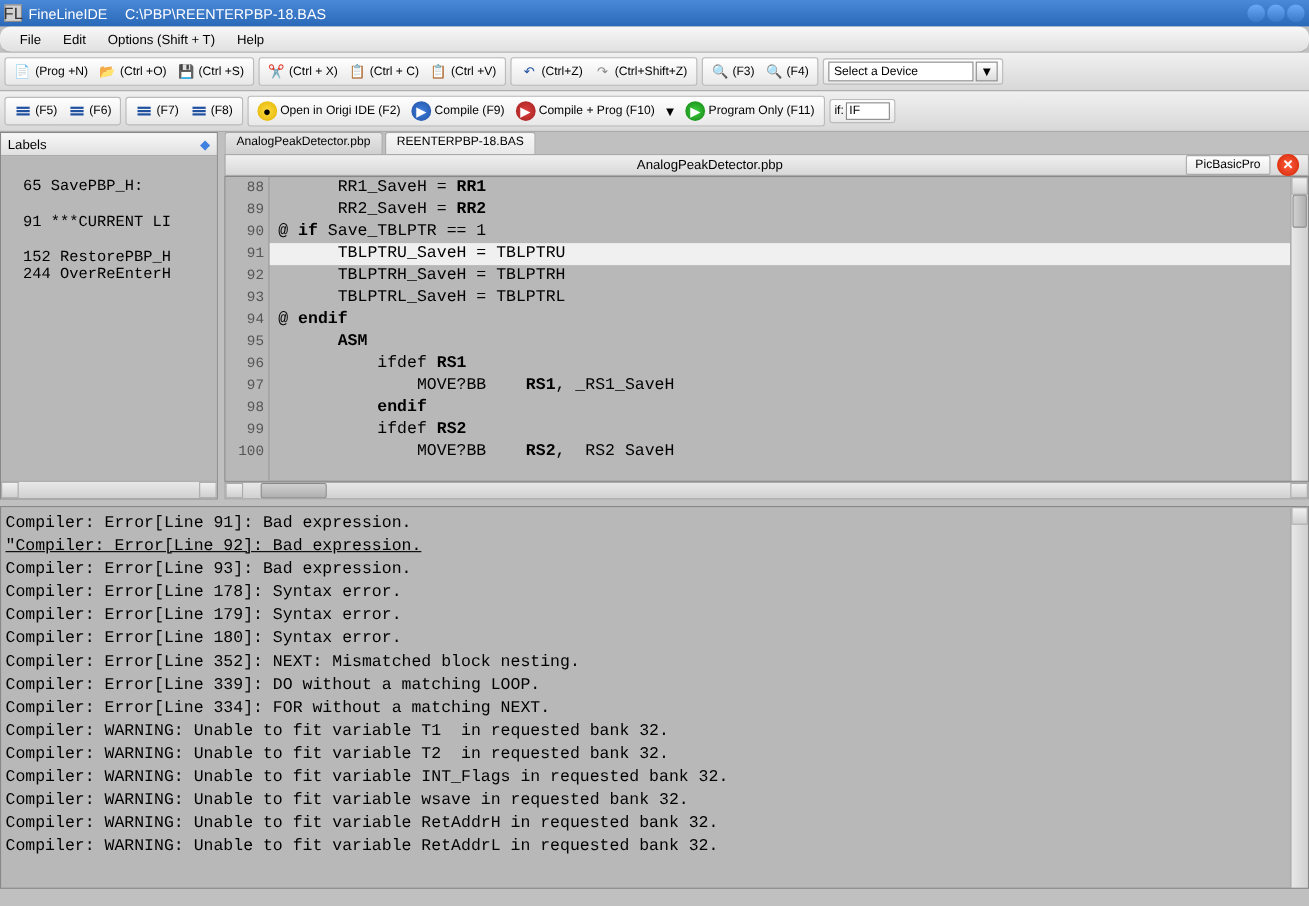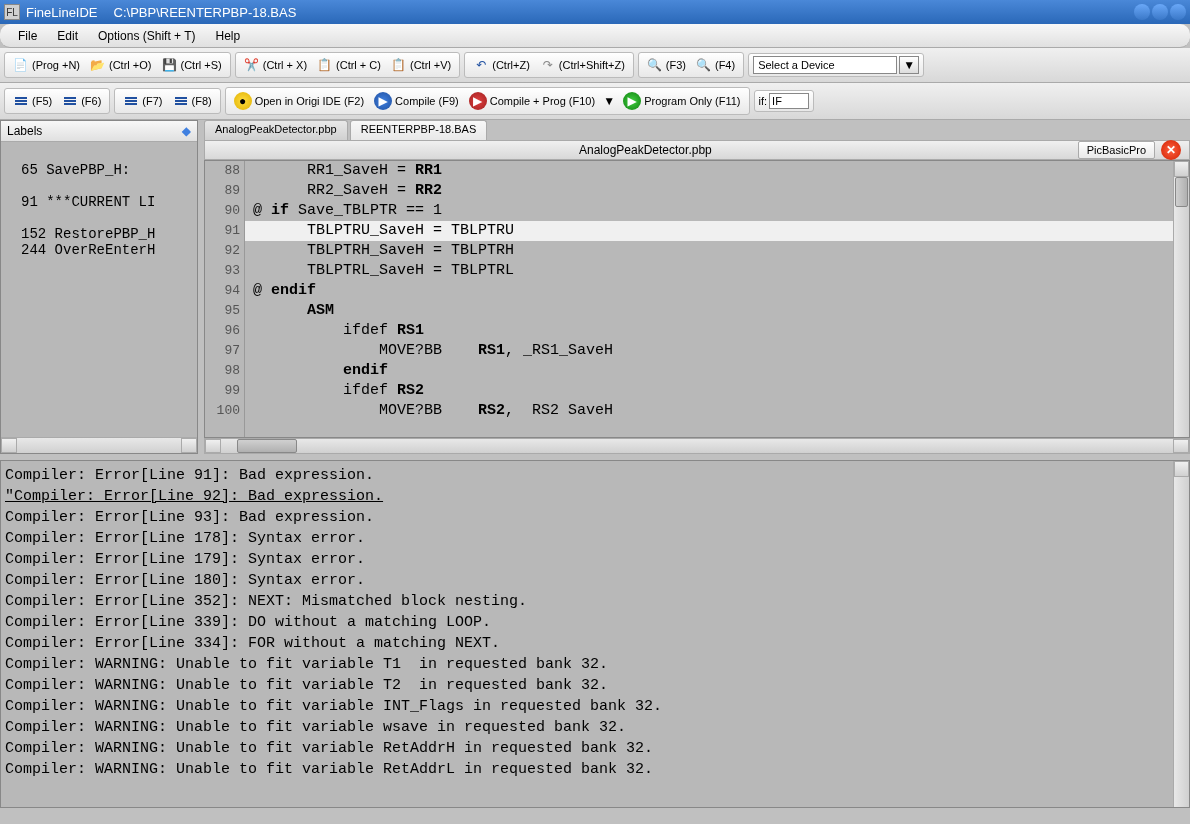--- a/index.html
+++ b/index.html
@@ -1,30 +1,30 @@
 <!DOCTYPE html>
 <html><head>
 <meta charset="utf-8">
 <style>
 * { box-sizing: border-box; margin: 0; padding: 0; }
 body { font-family: Arial, sans-serif; font-size: 12px; background: #c0c0c0; width: 1190px; height: 824px; overflow: hidden; }
 .titlebar { background: linear-gradient(to bottom, #4a88d8, #2a68b8); height: 24px; display: flex; align-items: center; color: white; padding: 0 4px; }
-.titlebar-icon { width: 16px; height: 16px; background: #d0d0d0; border: 1px solid #888; display: flex; align-items: center; justify-content: center; font-size: 10px; color: #333; margin-right: 6px; }
+.titlebar-icon { width: 16px; height: 16px; background: #d0d0d0; border: 1px solid #888; display: flex; align-items: center; justify-content: center; font-size: 15px; color: #333; margin-right: 6px; }
 .titlebar-title { font-size: 13px; }
 .titlebar-path { margin-left: 16px; font-size: 13px; }
 .titlebar-buttons { margin-left: auto; display: flex; gap: 2px; }
 .titlebar-btn { width: 16px; height: 16px; border-radius: 50%; background: linear-gradient(to bottom, #6aa8f8, #3a78c8); }
 .menubar { background: linear-gradient(to bottom, #f8f8f8, #e0e0e0); height: 24px; display: flex; align-items: center; padding: 0 8px; border-bottom: 1px solid #aaa; border-radius: 10px; }
 .menubar-item { padding: 4px 10px; cursor: pointer; }
 .toolbar { background: linear-gradient(to bottom, #f0f0f0, #d8d8d8); padding: 4px; display: flex; align-items: center; flex-wrap: wrap; gap: 4px; border-bottom: 1px solid #aaa; }
 .tool-group { display: flex; align-items: center; gap: 2px; border: 1px solid #bbb; background: linear-gradient(to bottom, #fff, #e8e8e8); border-radius: 3px; padding: 2px 4px; }
 .tool-btn { display: flex; align-items: center; gap: 3px; padding: 2px 4px; cursor: pointer; border-radius: 2px; }
 .tool-icon { width: 16px; height: 16px; display: flex; align-items: center; justify-content: center; font-size: 12px; }
 .tool-label { font-size: 11px; }
-.device-select { width: 144px; height: 18px; border: 1px solid #888; background: white; padding: 0 4px; font-size: 11px; }
+.device-select { width: 132px; height: 18px; border: 1px solid #888; background: white; padding: 0 4px; font-size: 11px; }
 .dropdown-arrow { width: 20px; height: 18px; border: 1px solid #888; background: linear-gradient(to bottom, #fff, #ddd); display: flex; align-items: center; justify-content: center; }
 .main-area { display: flex; height: 334px; }
 .sidebar { width: 198px; background: #c0c0c0; border: 1px solid #888; display: flex; flex-direction: column; }
 .sidebar-header { background: linear-gradient(to bottom, #f8f8f8, #e0e0e0); padding: 3px 6px; display: flex; align-items: center; justify-content: space-between; border-bottom: 1px solid #aaa; font-size: 12px; }
 .sidebar-content { flex: 1; background: #b8b8b8; font-family: 'Courier New', monospace; font-size: 14px; padding: 20px; overflow: hidden; }
 .sidebar-line { white-space: nowrap; }
 .sidebar-scroll { height: 16px; background: linear-gradient(to bottom, #e8e8e8, #d0d0d0); border-top: 1px solid #aaa; display: flex; }
 .scroll-btn { width: 16px; background: linear-gradient(to bottom, #f0f0f0, #d0d0d0); border: 1px solid #aaa; }
 .editor-area { flex: 1; display: flex; flex-direction: column; margin-left: 6px; }
 .tabs { display: flex; background: #c0c0c0; height: 20px; }

